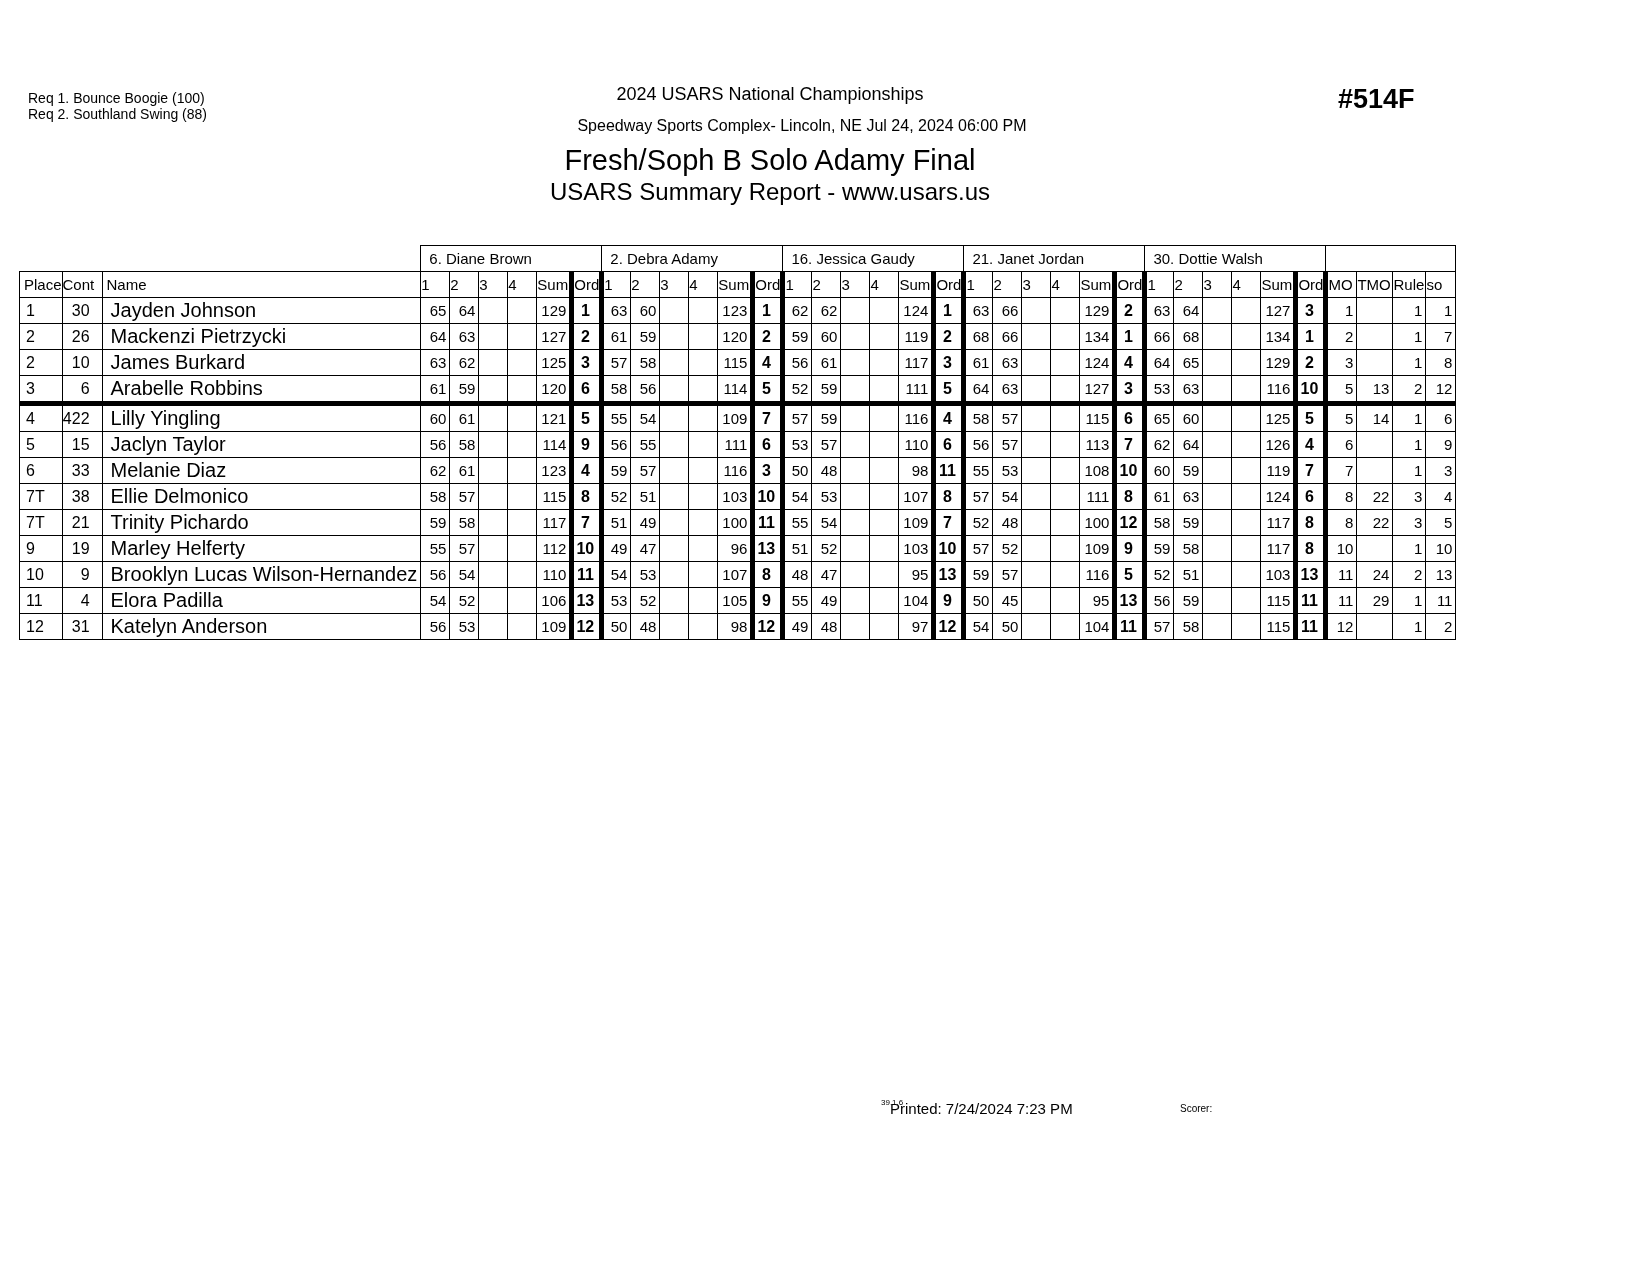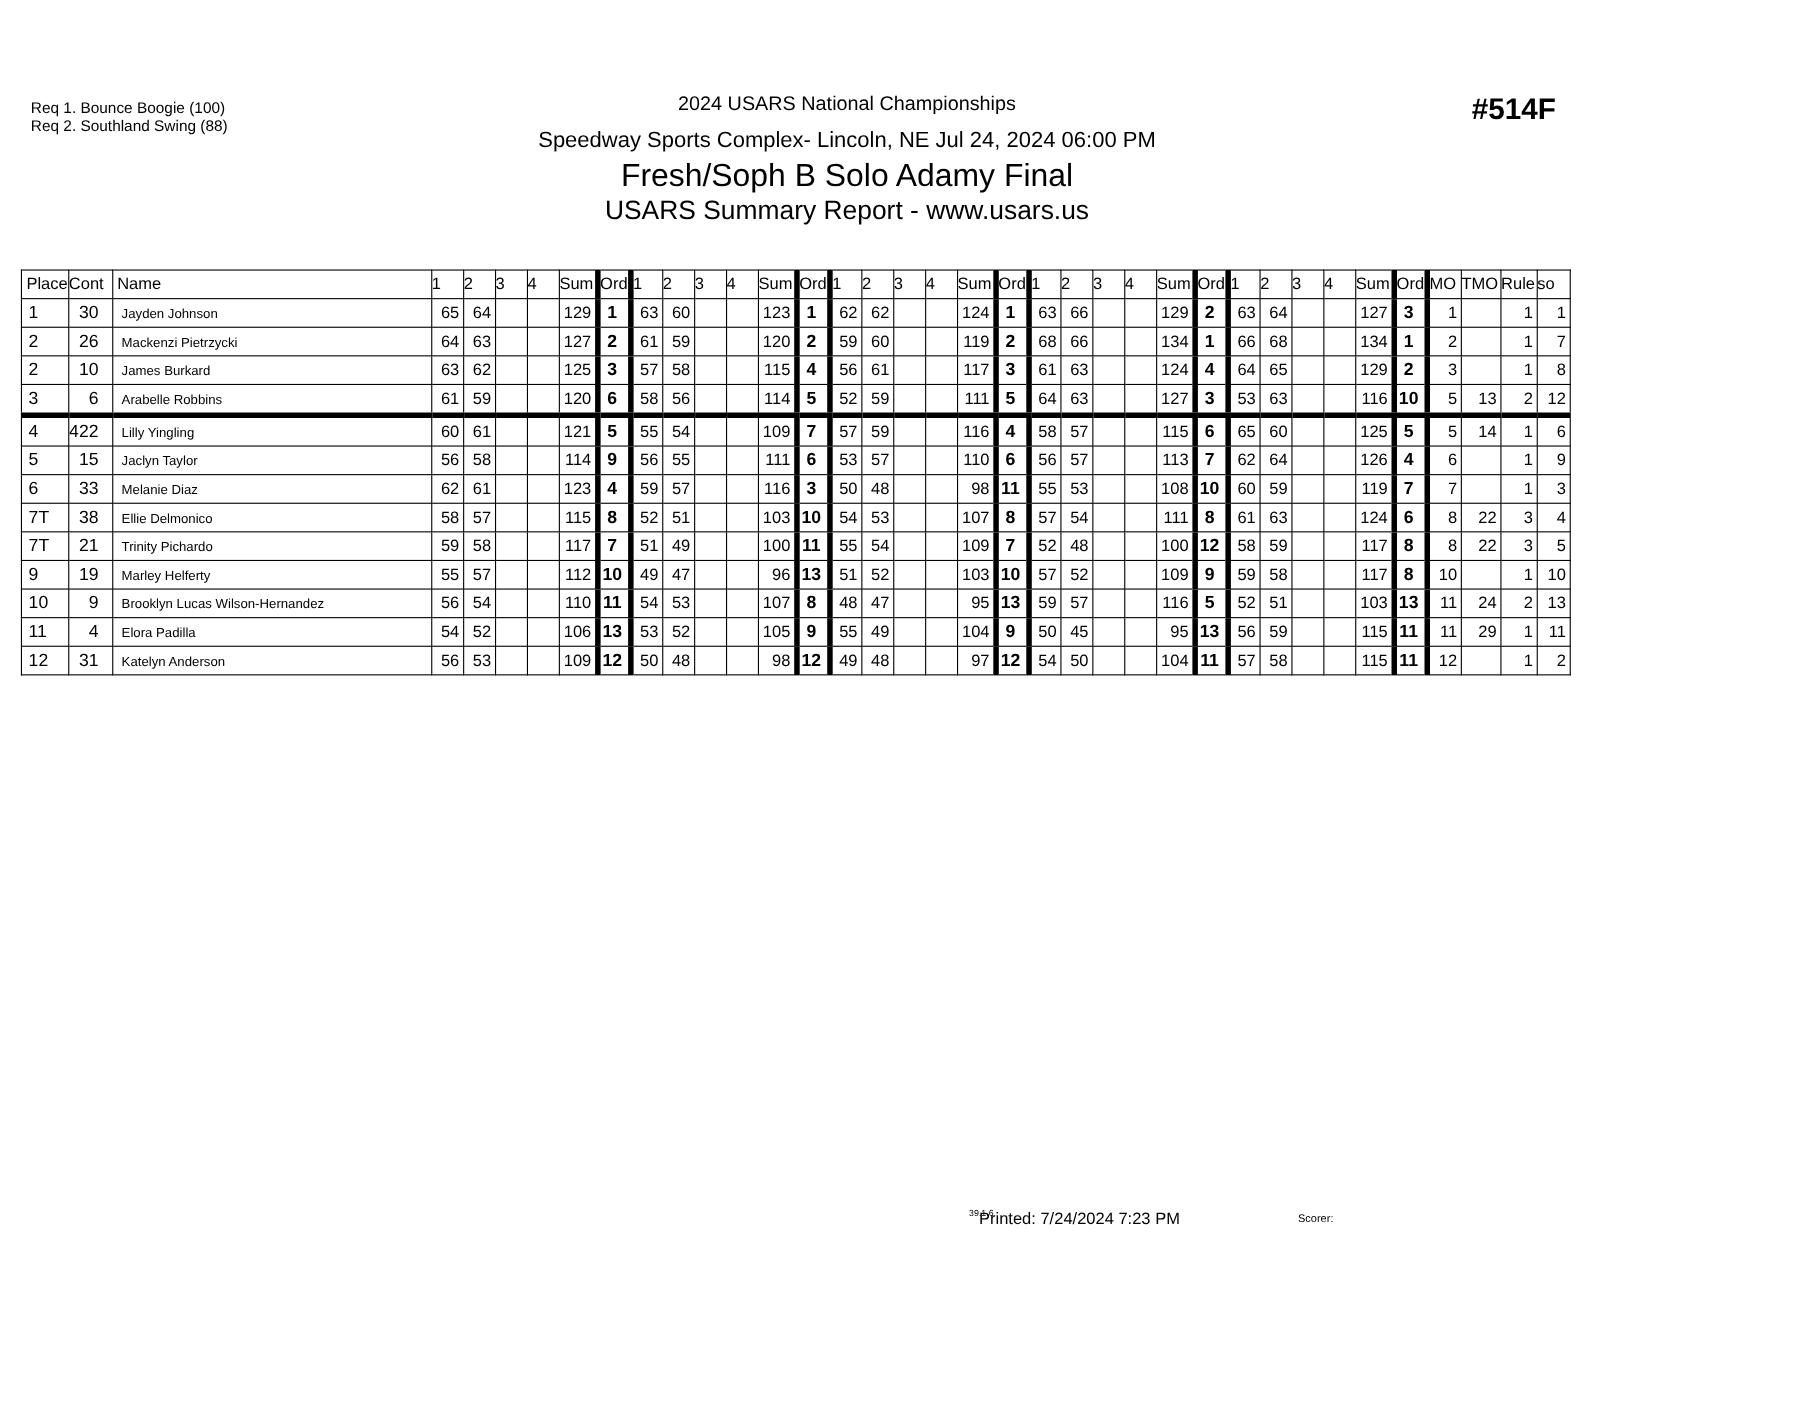--- a/index.html
+++ b/index.html
@@ -1,36 +1,36 @@
 <!DOCTYPE html>
 <html><head>
 <meta charset="utf-8">
 <style>
   html, body { margin:0; padding:0; background:#ffffff; }
   body { width:1650px; height:1275px; position:relative; overflow:hidden;
          font-family:"Liberation Sans", sans-serif; color:#000; }
   .req { position:absolute; left:28px; top:90px; font-size:14px; line-height:16px; }
   .hdr { position:absolute; left:0; width:1540px; text-align:center; }
   .h1 { top:84px; font-size:18px; }
-  .h2 { top:117px; font-size:20px; }
+  .h2 { top:117px; font-size:16px;margin-left:32px; }
   .h3 { top:144px; font-size:29px; }
   .h4 { top:178px; font-size:24px; }
   .event-no { position:absolute; left:1338px; top:84px; font-size:27px; font-weight:bold;text-align:center; }
 
   table.score { position:absolute; left:19px; top:245px; border-collapse:collapse; table-layout:fixed; }
   table.score td { border:1px solid #000; padding:0; height:25px; font-size:15px; white-space:nowrap; overflow:hidden; }
   .judge-row td { height:26px; }
   .judge-row td.blank { border:none; }
   .judge-row td.jname { font-size:15px; padding-left:8px; text-align:left; border-bottom:1px solid #000; }
   .colhdr td { font-size:13px; text-align:left; height:26px; border-bottom:3px double #000; }
   .colhdr td.lft { text-align:left; padding-left:4px; }
   tr.data td { text-align:right; padding-right:3px; }
   tr.data td.place { text-align:left; padding-left:6px; font-size:16px; }
   tr.data td.cont { text-align:right; padding-right:12px; font-size:16px; }
-  tr.data td.name { text-align:left; padding-left:8px; font-size:12px; }
+  tr.data td.name { text-align:left; padding-left:8px; font-size:20px; }
   tr.data td.ord { text-align:center; font-weight:bold; font-size:16px; }
   tr.data td.j { font-size:15px; }
   td.thickL { border-left:5px solid #000 !important; }
   tr.cut td { border-bottom:5px solid #000; }
   .footer-ver { position:absolute; left:861px; top:1098px; font-size:8px;padding-left:20px; }
   .footer-print { position:absolute; left:890px; top:1100px; font-size:15px; }
   .footer-scorer { position:absolute; left:1180px; top:1103px; font-size:10px; }
 </style>
 </head>
 <body>
@@ -80,20 +80,29 @@
       <col style="width: 29px;">
       <col style="width: 29px;">
       <col style="width: 35px;">
       <col style="width: 30px;">
       <col style="width: 31px;">
       <col style="width: 36px;">
       <col style="width: 33px;">
       <col style="width: 30px;">
     </colgroup>
   <tbody id="tb">
+      <tr class="judge-row">
+        <td class="blank" colspan="3"></td>
+        <td class="jname" colspan="6">6.  Diane Brown</td>
+        <td class="jname" colspan="6">2.  Debra Adamy</td>
+        <td class="jname" colspan="6">16.  Jessica Gaudy</td>
+        <td class="jname" colspan="6">21.  Janet Jordan</td>
+        <td class="jname" colspan="6">30.  Dottie Walsh</td>
+        <td class="jname" colspan="4"></td>
+      </tr>
       <tr class="colhdr">
         <td class="lft">Place</td>
         <td>Cont</td>
         <td class="lft">Name</td>
         <td>1</td>
         <td>2</td>
         <td>3</td>
         <td>4</td>
         <td>Sum</td>
         <td class="thickL">Ord</td>

